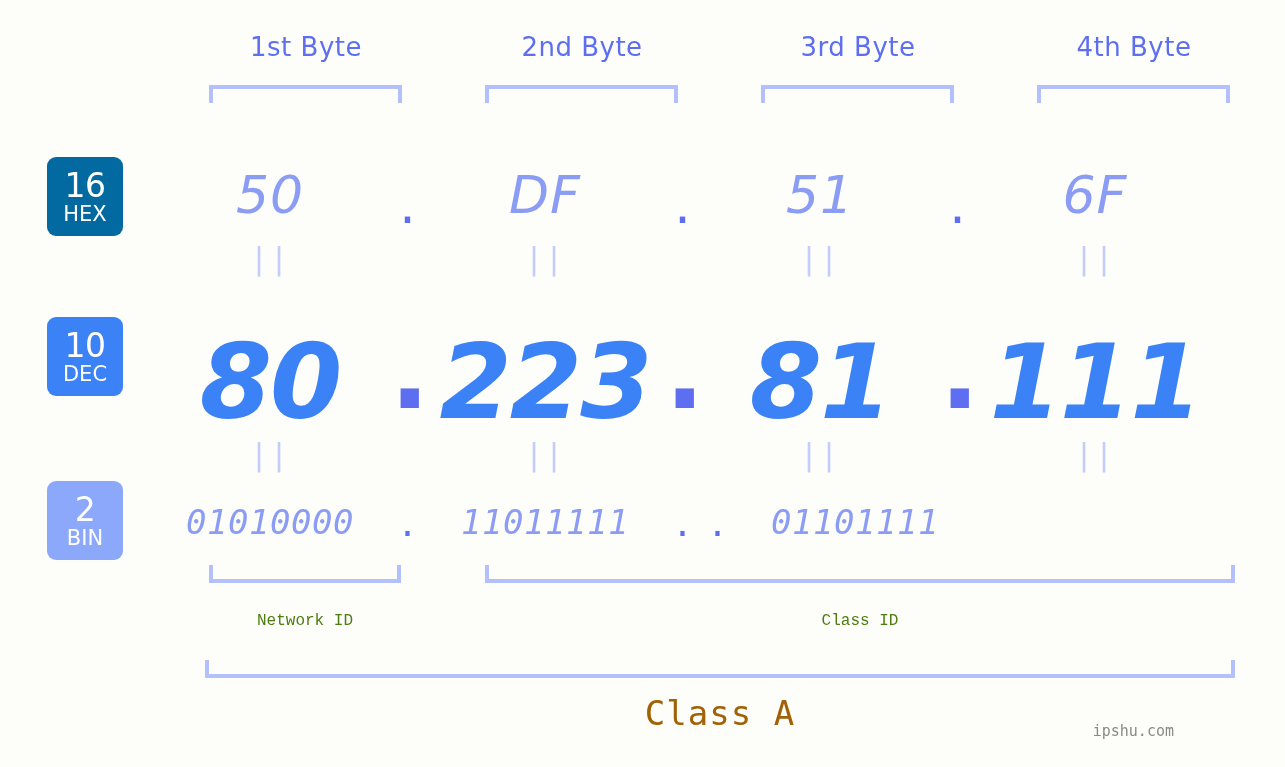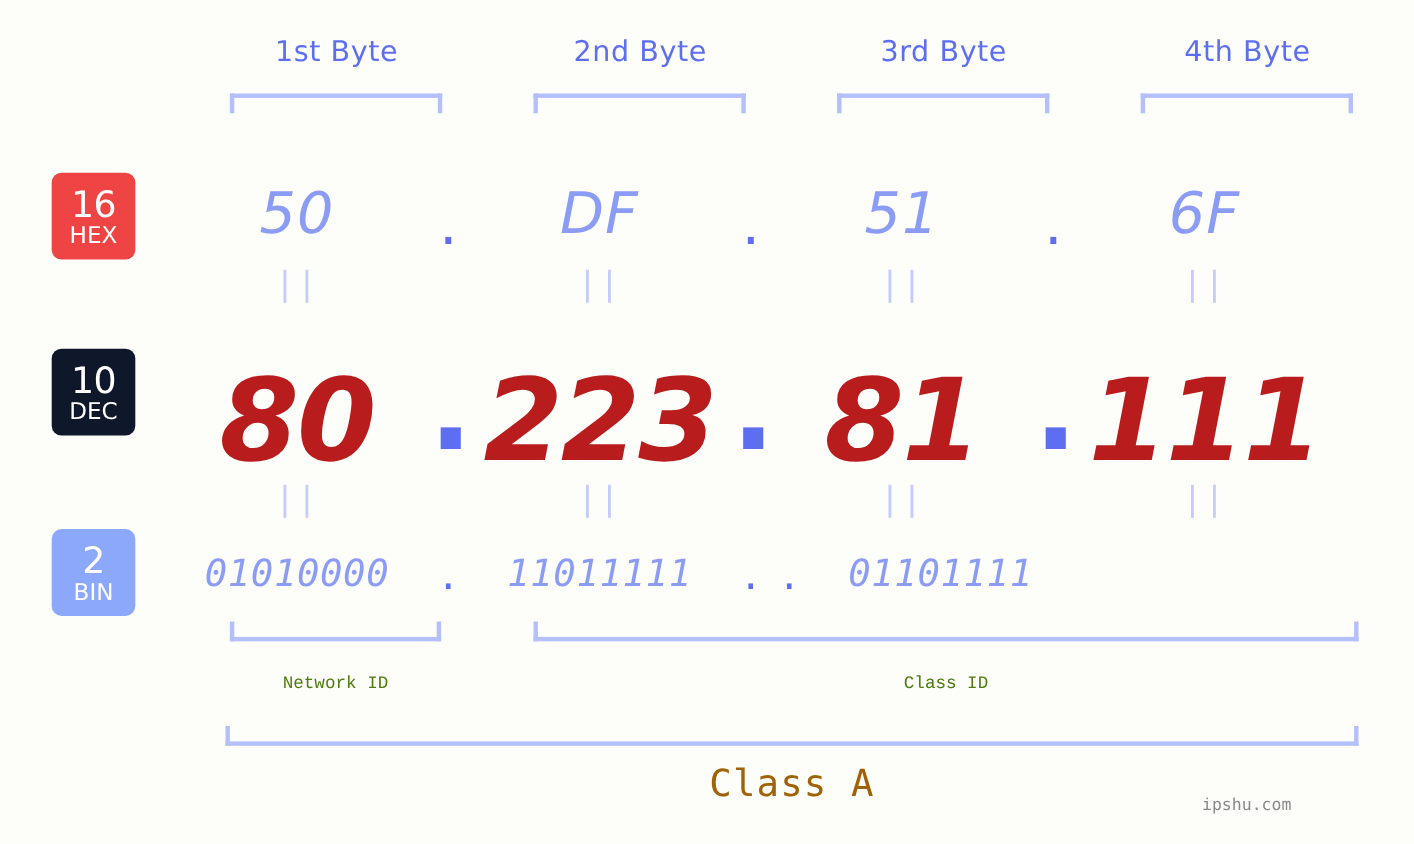--- a/index.html
+++ b/index.html
@@ -68,22 +68,22 @@
   .badge-num {
     font-size: 33px;
     font-family: "DejaVu Sans", sans-serif;
     letter-spacing: -0.5px;
   }
   .badge-name {
     font-size: 21px;
     margin-top: 2px;
     font-family: "DejaVu Sans", sans-serif;
   }
-  #badge-hex { top: 157px; background: #ef4444; }
-  #badge-dec { top: 317px; background: #0f172a; }
+  #badge-hex { top: 157px; background: #0369a1; }
+  #badge-dec { top: 317px; background: #3b82f6; }
   #badge-bin { top: 481px; background: #8ca8fa; }
 
   
   .row {
     position: absolute;
     left: 150px;
     width: 1135px;
     display: flex;
     align-items: center;
     justify-content: flex-start;
@@ -123,21 +123,21 @@
   
   #row-dec {
     top: 295px;
     height: 130px;
   }
   #row-dec .cell {
     width: 240px;
     font-family: "DejaVu Sans", sans-serif;
     font-weight: bold;
     font-size: 104px;
-    color: #b91c1c;
+    color: #3b82f6;
     letter-spacing: -2px;
     margin-top: 44px;
   }
   #row-dec .dot {
     width: 35px;
     font-family: "DejaVu Sans", sans-serif;
     font-weight: bold;
     font-size: 104px;
     color: #5d6ff0;
     position: relative;

